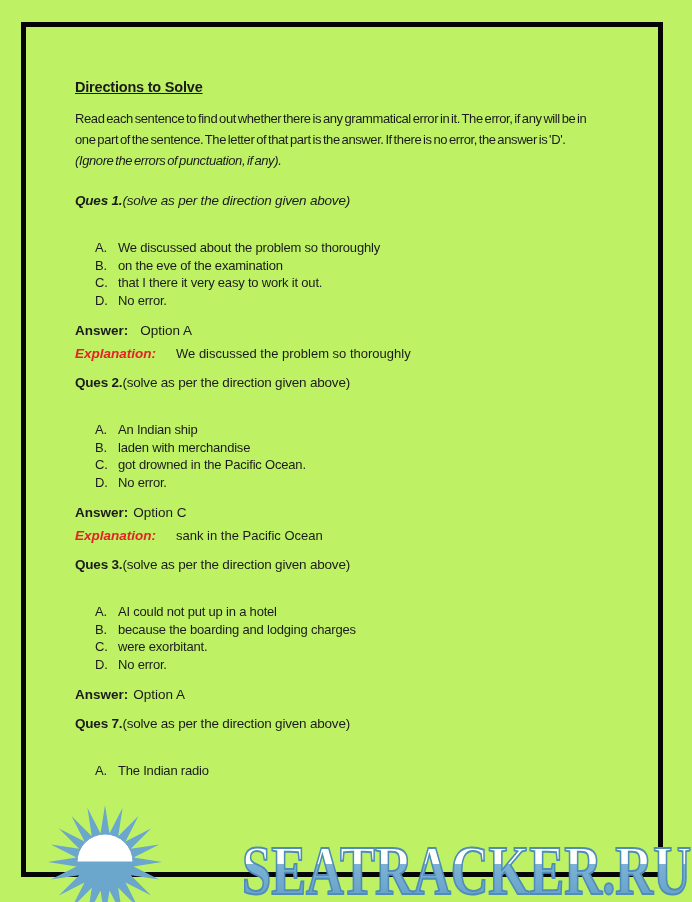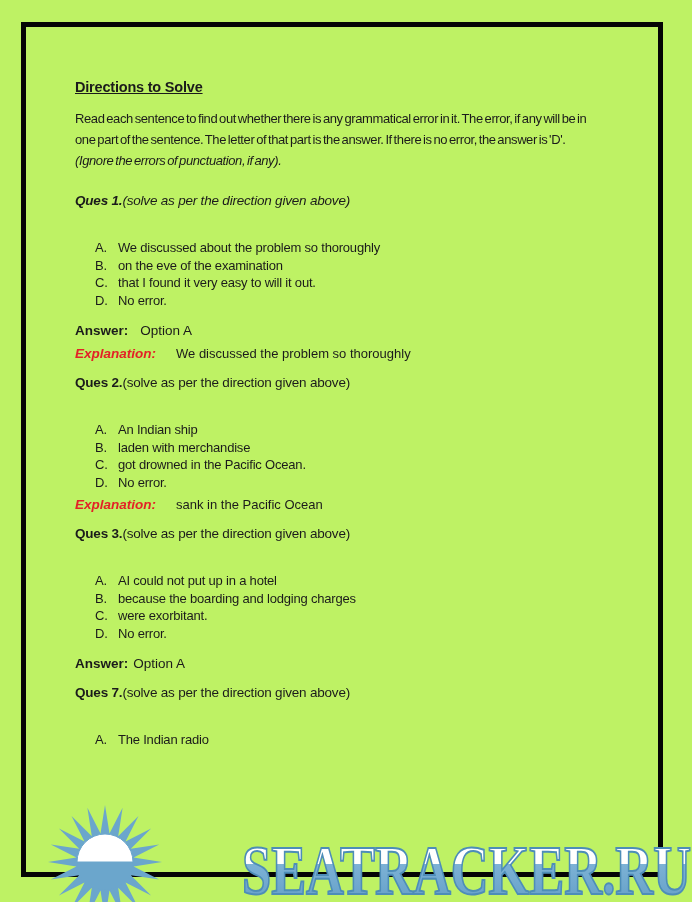--- a/index.html
+++ b/index.html
@@ -59,21 +59,21 @@
         <div class="opt">
             <span class="letter">A.</span>
             <span>We discussed about the problem so thoroughly</span>
           </div>
         <div class="opt">
             <span class="letter">B.</span>
             <span>on the eve of the examination</span>
           </div>
         <div class="opt">
             <span class="letter">C.</span>
-            <span>that I found it very easy to will it out.</span>
+            <span>that I there it very easy to work it out.</span>
           </div>
         <div class="opt">
             <span class="letter">D.</span>
             <span>No error.</span>
           </div>
       </div>
       <div class="answer">
         <span class="bold">Answer:</span><span class="val wide">Option A</span>
       </div>
       <div class="explanation">
@@ -95,20 +95,23 @@
             <span>laden with merchandise</span>
           </div>
         <div class="opt">
             <span class="letter">C.</span>
             <span>got drowned in the Pacific Ocean.</span>
           </div>
         <div class="opt">
             <span class="letter">D.</span>
             <span>No error.</span>
           </div>
+      </div>
+      <div class="answer">
+        <span class="bold">Answer:</span><span class="val">Option C</span>
       </div>
       <div class="explanation">
         <span class="exp-label">Explanation:</span><span class="exp-text">sank in the Pacific Ocean</span>
       </div>
     </section>
 
     <section class="question q3">
       <div class="q-label">
         <span class="bold">Ques 3.</span><span>(solve as per the direction given above)</span>
       </div>

